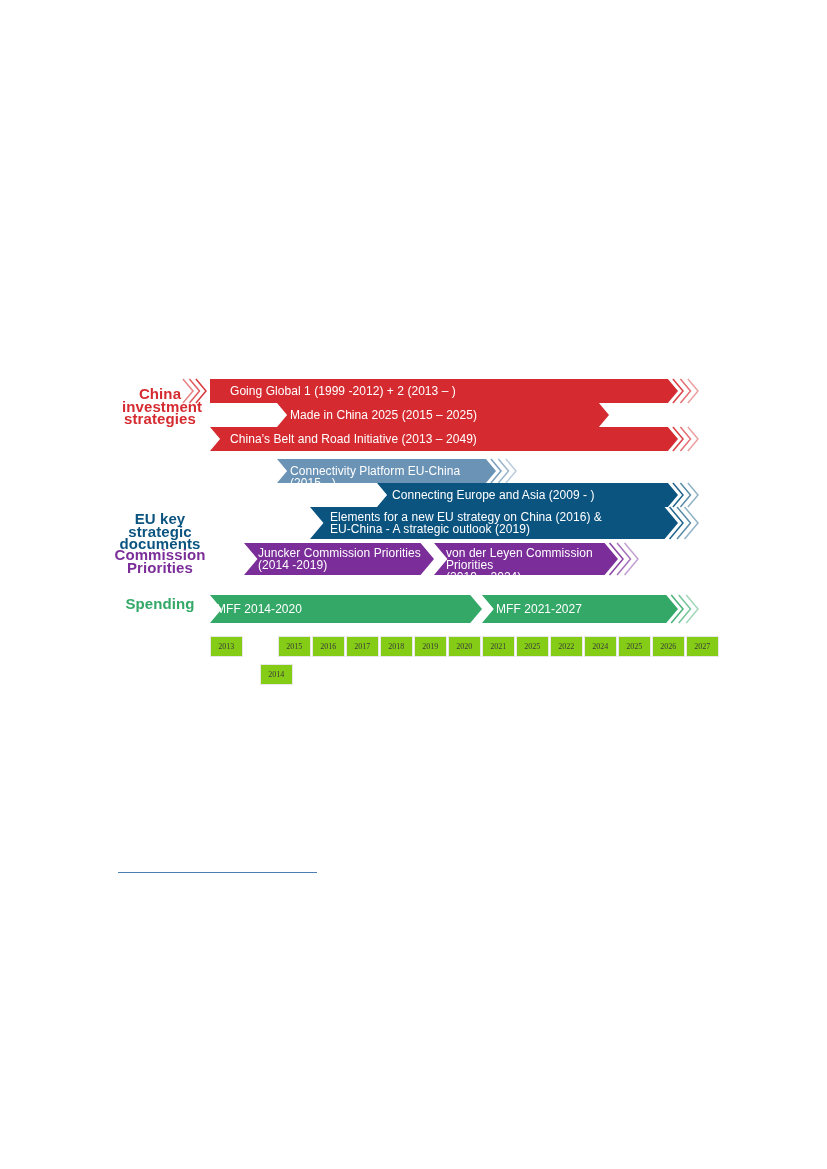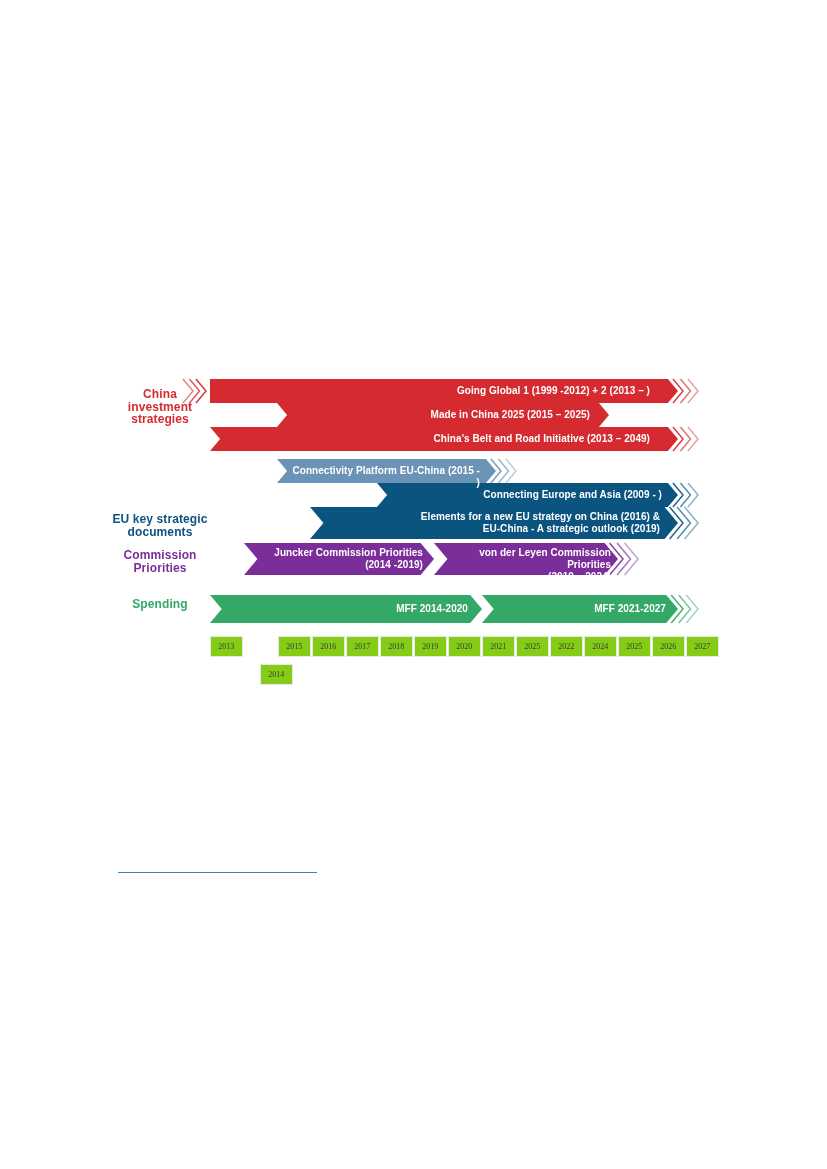--- a/index.html
+++ b/index.html
@@ -20,32 +20,32 @@
     left: 0;
     top: 0;
     width: 827px;
     height: 1169px;
   }
 
   .row-label {
     position: absolute;
     text-align: center;
     font-weight: bold;
-    font-size: 12px;
+    font-size: 15px;
     line-height: 12.6px;
     letter-spacing: 0.1px;
   }
 
   .bar-text {
     position: absolute;
     color: #ffffff;
-    font-weight: bold;
-    font-size: 10px;
+    font-weight: normal;
+    font-size: 12px;
     line-height: 12.2px;
-    text-align: right;
+    text-align: left;
     letter-spacing: 0.05px;
     white-space: pre-line;
     pointer-events: none;
   }
 
   .year-cell {
     position: absolute;
     background: #84cc16;
     border: 1px solid #e8e8e8;
     box-sizing: border-box;
@@ -168,21 +168,21 @@
       <div class="bar-text" style="left: 290px; width: 300px; top: 408.9px;">Made in China 2025 (2015 – 2025)</div>
       <div class="bar-text" style="left: 230px; width: 420px; top: 432.9px;">China’s Belt and Road Initiative (2013 – 2049)</div>
       <div class="bar-text" style="left: 290px; width: 190px; top: 464.9px;">Connectivity Platform EU-China (2015 - )</div>
       <div class="bar-text" style="left: 392px; width: 270px; top: 488.9px;">Connecting Europe and Asia (2009 - )</div>
       <div class="bar-text" style="left: 330px; width: 330px; top: 510.8px;">Elements for a new EU strategy on China (2016) &amp;
 EU-China - A strategic outlook (2019)</div>
       <div class="bar-text" style="left: 258px; width: 165px; top: 546.8px;">Juncker Commission Priorities
 (2014 -2019)</div>
       <div class="bar-text" style="left: 446px; width: 165px; top: 546.8px;">von der Leyen Commission Priorities
 (2019 – 2024)</div>
-      <div class="bar-text" style="left: 228px; width: 240px; top: 602.9px;">MFF 2014-2020</div>
+      <div class="bar-text" style="left: 216px; width: 240px; top: 602.9px;">MFF 2014-2020</div>
       <div class="bar-text" style="left: 496px; width: 170px; top: 602.9px;">MFF 2021-2027</div>
     </div>
   <div id="years-layer">
       <div class="year-cell" style="left: 210px; top: 636px; width: 32.6px;">2013</div>
       <div class="year-cell" style="left: 260px; top: 636px; width: 32.6px; margin-top: 28px;">2014</div>
       <div class="year-cell" style="left: 278px; top: 636px; width: 32.6px;">2015</div>
       <div class="year-cell" style="left: 312px; top: 636px; width: 32.6px;">2016</div>
       <div class="year-cell" style="left: 346px; top: 636px; width: 32.6px;">2017</div>
       <div class="year-cell" style="left: 380px; top: 636px; width: 32.6px;">2018</div>
       <div class="year-cell" style="left: 414px; top: 636px; width: 32.6px;">2019</div>

